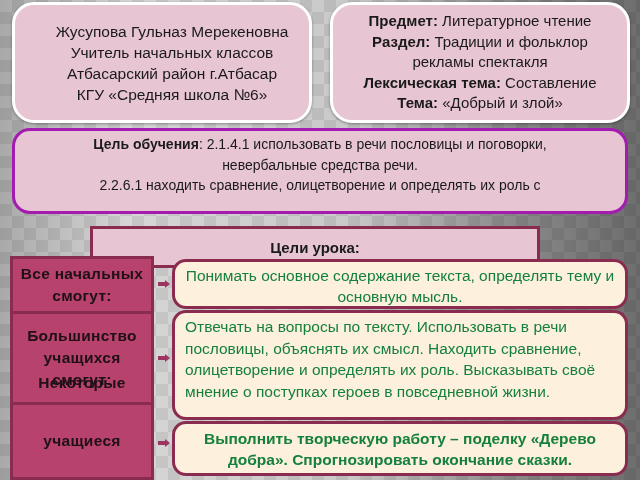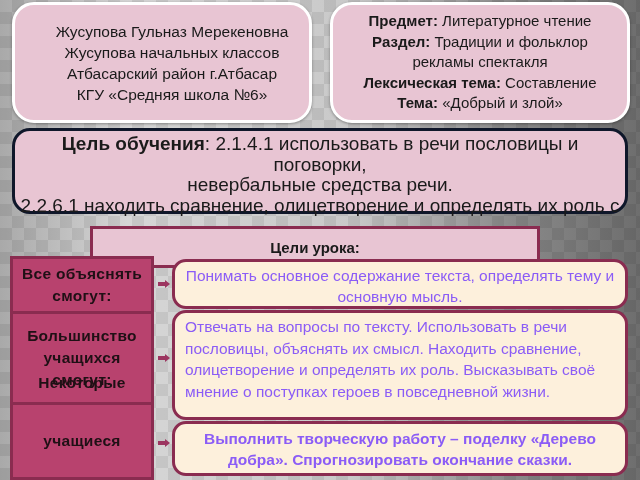--- a/index.html
+++ b/index.html
@@ -33,23 +33,23 @@
     font-size: 15.5px;
     line-height: 21px;
     display: flex; flex-direction: column; justify-content: center; align-items: center;
   }
   #author-box { left: 12px; top: 2px; width: 300px; height: 121px; padding-left: 20px; }
   #subject-box { left: 330px; top: 2px; width: 300px; height: 121px; font-size: 15px; line-height: 20.5px; }
   .bold { font-weight: bold; }
 
   #objective-box {
     left: 12px; top: 128px; width: 616px; height: 86px;
-    border: 3px solid #0f172a;
+    border: 3px solid #a21caf;
     border-radius: 18px;
-    font-size: 19px; line-height: 20.5px;
+    font-size: 14px; line-height: 20.5px;
     padding-top: 3px;
   }
   #lesson-goals-box {
     left: 90px; top: 226px; width: 450px; height: 42px;
     border: 3px solid #8a2c50;
     font-size: 15px; font-weight: bold;
     display: flex; align-items: center; justify-content: center;
   }
 
   .level {
@@ -77,34 +77,34 @@
     content: ""; position: absolute; left: 7px; top: 0; width: 0; height: 0;
     border-top: 4px solid transparent; border-bottom: 4px solid transparent; border-left: 5px solid #9c3560;
   }
 
   .outcome {
     position: absolute; left: 172px; width: 456px;
     background: #fdf0dc;
     border: 3px solid #8a2c50;
     border-radius: 14px;
     font-size: 15.5px; line-height: 21px;
-    color: #8b5cf6;
+    color: #15803d;
   }
   #outcome-all { top: 259px; height: 50px; text-align: center; padding-top: 3px; }
   #outcome-most { top: 310px; height: 110px; text-align: left; padding: 3px 8px 0 10px; line-height: 21.5px; }
   #outcome-some { top: 421px; height: 55px; text-align: center; padding-top: 4px; font-weight: bold; }
 </style>
 </head>
 <body>
 
 <div class="checker"></div>
 
 <div class="box top-box" id="author-box">
   <div>Жусупова Гульназ Мерекеновна</div>
-  <div>Жусупова начальных классов</div>
+  <div>Учитель начальных классов</div>
   <div>Атбасарский район г.Атбасар</div>
   <div>КГУ «Средняя школа  №6»</div>
 </div>
 
 <div class="box top-box" id="subject-box">
   <div><span class="bold">Предмет:</span><span> Литературное чтение</span></div>
   <div><span class="bold">Раздел:</span><span> Традиции и фольклор</span></div>
   <div>рекламы спектакля</div>
   <div><span class="bold">Лексическая тема:</span><span> Составление</span></div>
   <div><span class="bold">Тема:</span><span> «Добрый и злой»</span></div>
@@ -114,21 +114,21 @@
   <div><span class="bold">Цель обучения</span><span>: 2.1.4.1 использовать в речи пословицы и поговорки,</span></div>
   <div>невербальные средства речи.</div>
   <div>2.2.6.1 находить сравнение, олицетворение и определять их роль с</div>
 </div>
 
 <div class="box" id="lesson-goals-box">
   <span>Цели урока:</span>
 </div>
 
 <div class="level" id="level-all">
-  <div>Все объяснять</div>
+  <div>Все начальных</div>
   <div>смогут:</div>
 </div>
 <div class="level" id="level-most">
   <div>Большинство</div>
   <div>учащихся</div>
   <div>смогут:</div>
 </div>
 <div class="level" id="level-some">
   <div>Некоторые</div>
   <div>учащиеся</div>

